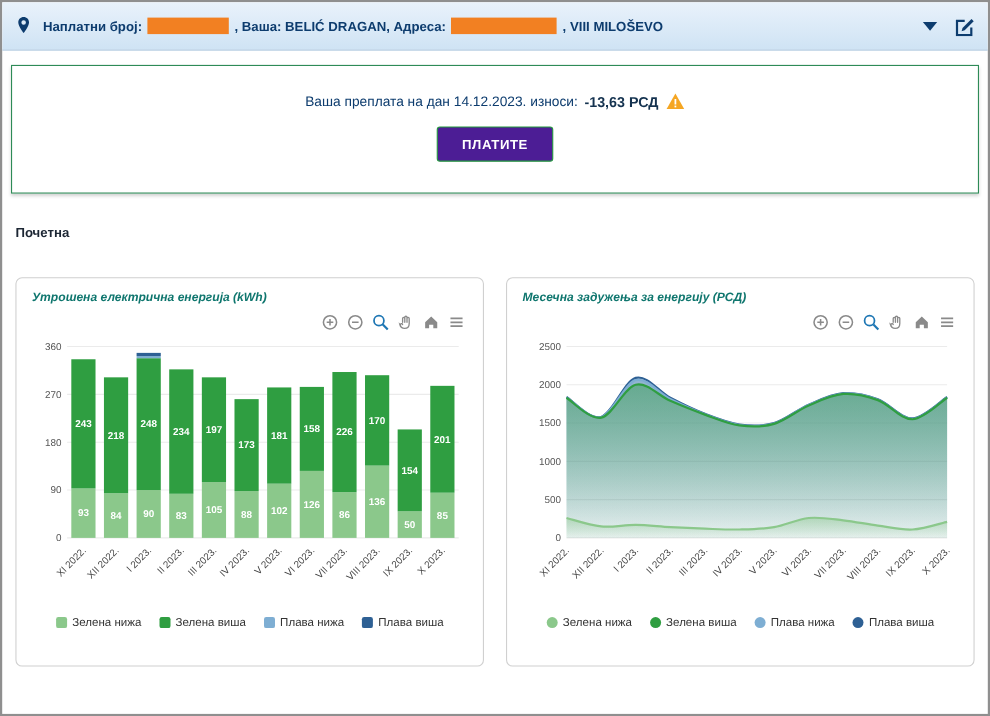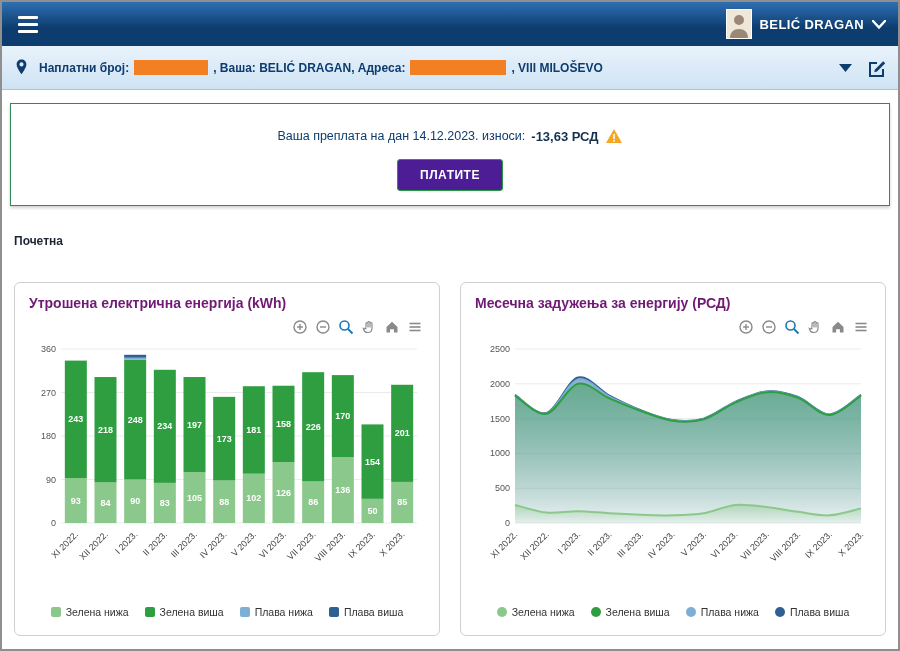--- a/index.html
+++ b/index.html
@@ -20,65 +20,45 @@
   .locbar { height:44px; background:linear-gradient(180deg,#e9f2fb,#cfe3f4); border-bottom:1px solid #a7c4dd;
             display:flex; align-items:center; padding:0 12px; color:#0d3c6e; font-size:12px; font-weight:bold; }
   .locbar .loctext { margin-left:10px; display:flex; align-items:center; flex-wrap:nowrap; white-space:nowrap; }
   .redact { display:inline-block; height:15px; background:#f28022; margin:0 5px; vertical-align:middle; }
   .redact.w1 { width:74px; }
   .redact.w2 { width:96px; }
   .locactions { margin-left:auto; display:flex; align-items:center; gap:14px; }
 
   
   .balance { margin:13px 8px 0 8px; background:#fff; border:1px solid #2e8b57; box-shadow:0 2px 3px rgba(0,0,0,.18);
-             height:103px; text-align:center; padding-top:24px; }
+             height:117px; text-align:center; padding-top:24px; }
   .balance-line { font-size:12.5px; color:#0d3c6e; display:flex; justify-content:center; align-items:center; gap:6px; }
   .balance-line strong { color:#14324f; font-size:13px; }
   .pay { margin-top:15px; background:#4c1d95; border:1px solid #239a3d; color:#fff; font-weight:bold;
          font-size:12px; letter-spacing:.5px; padding:8px 22px; border-radius:3px; cursor:pointer; }
 
   h2.page-title { margin:28px 0 0 12px; font-size:12px; color:#1c2633; font-weight:bold; }
 
   
   .charts { display:flex; gap:20px; padding:0 12px; margin-top:34px; }
   .card { flex:1; border:1px solid #d0d0d0; border-radius:6px; background:#fff; padding:10px 12px; height:354px; }
-  .card-title { font-size:14px; font-weight:bold; color:#701a75; margin:2px 0 0 2px; }
+  .card-title { font-size:11px; font-weight:bold; color:#0f766e; margin:2px 0 0 2px;font-style:italic; }
   .modebar { display:flex; justify-content:flex-end; gap:7px; margin:8px 4px 2px 0; height:16px; }
   .modebar svg { cursor:pointer; }
-  .legend { display:flex; justify-content:center; gap:16px; margin-top:15px; font-size:10.5px; color:#333; }
+  .legend { display:flex; justify-content:center; gap:16px; margin-top:2px; font-size:10.5px; color:#333; }
   .legend-item { display:flex; align-items:center; gap:5px; cursor:pointer; }
   .mk { width:10px; height:10px; display:inline-block; }
   .mk.circle { border-radius:50%; }
   .mk.square { border-radius:2px; }
 </style>
 </head>
 <body>
 
 <div class="app">
 
-  <header class="topbar">
-    <button class="hamburger">
-      <span></span>
-        <span></span>
-        <span></span>
-    </button>
-    <div class="spacer"></div>
-    <div class="user">
-      <span class="avatar">
-        <svg width="22" height="26" viewBox="0 0 22 26">
-          <circle cx="11" cy="8" r="5" fill="#9a8876"></circle>
-          <path d="M2 26c0-6 4-9 9-9s9 3 9 9z" fill="#9a8876"></path>
-        </svg>
-      </span>
-      <span class="username">BELIĆ DRAGAN</span>
-      <svg width="14" height="9" viewBox="0 0 14 9">
-        <polyline points="1,1 7,7.5 13,1" fill="none" stroke="#fff" stroke-width="2.4" stroke-linecap="round"></polyline>
-      </svg>
-    </div>
-  </header>
 
   <div class="locbar">
     <svg width="15" height="19" viewBox="0 0 16 19">
       <path d="M8 1C5 1 2.8 3.2 2.8 6.2 2.8 10 8 16.5 8 16.5s5.2-6.5 5.2-10.3C13.2 3.2 11 1 8 1zm0 7.4a2.2 2.2 0 110-4.4 2.2 2.2 0 010 4.4z" fill="#0d3c6e"></path>
     </svg>
     <div class="loctext">
       <span>Наплатни број:</span>
       <span class="redact w1"></span>
       <span>, Ваша: BELIĆ DRAGAN, Адреса:</span>
       <span class="redact w2"></span>

